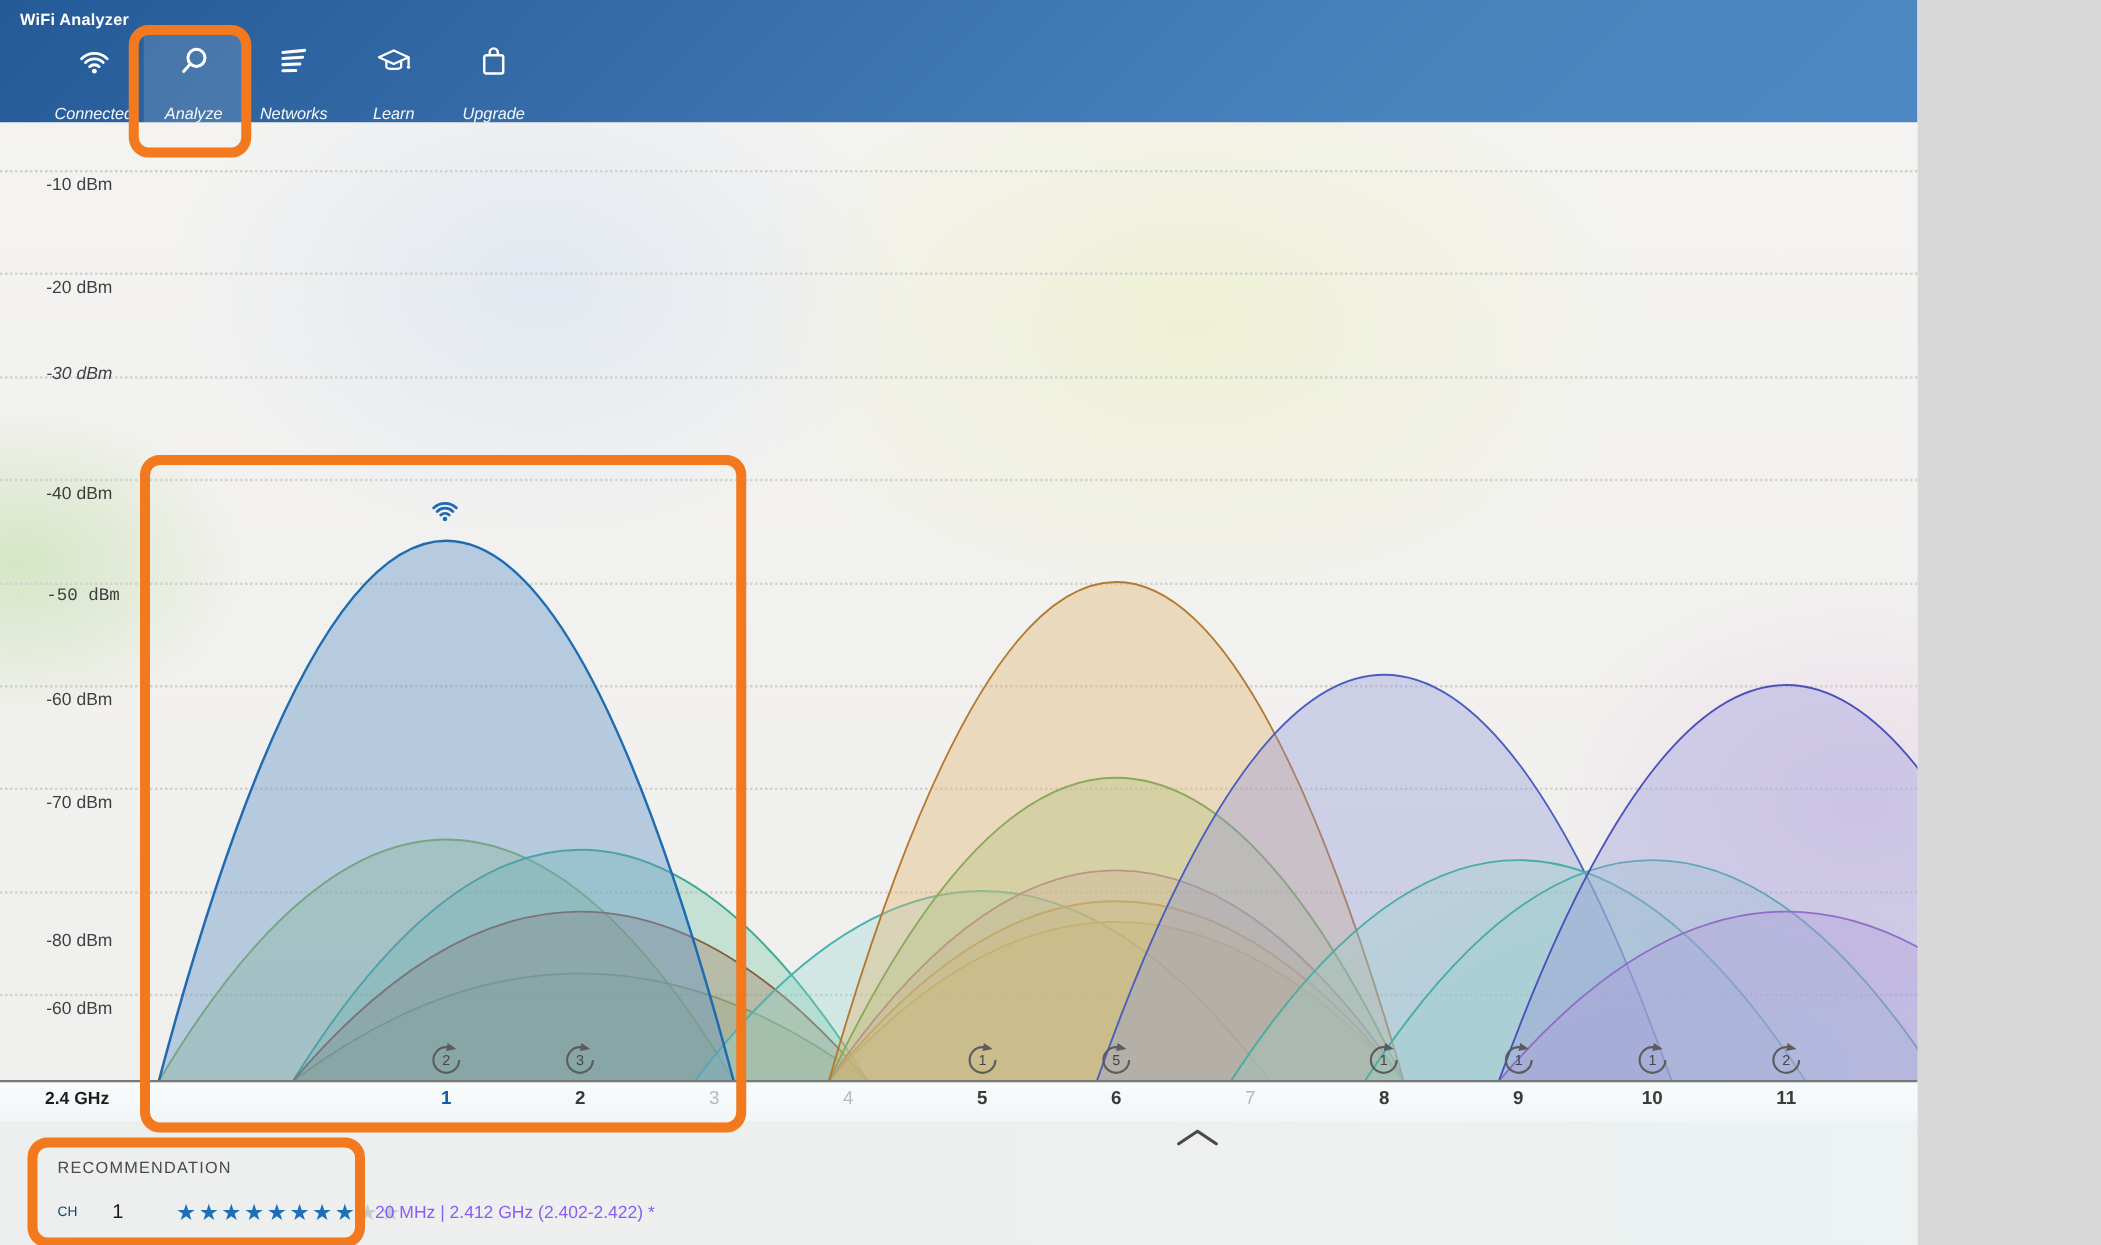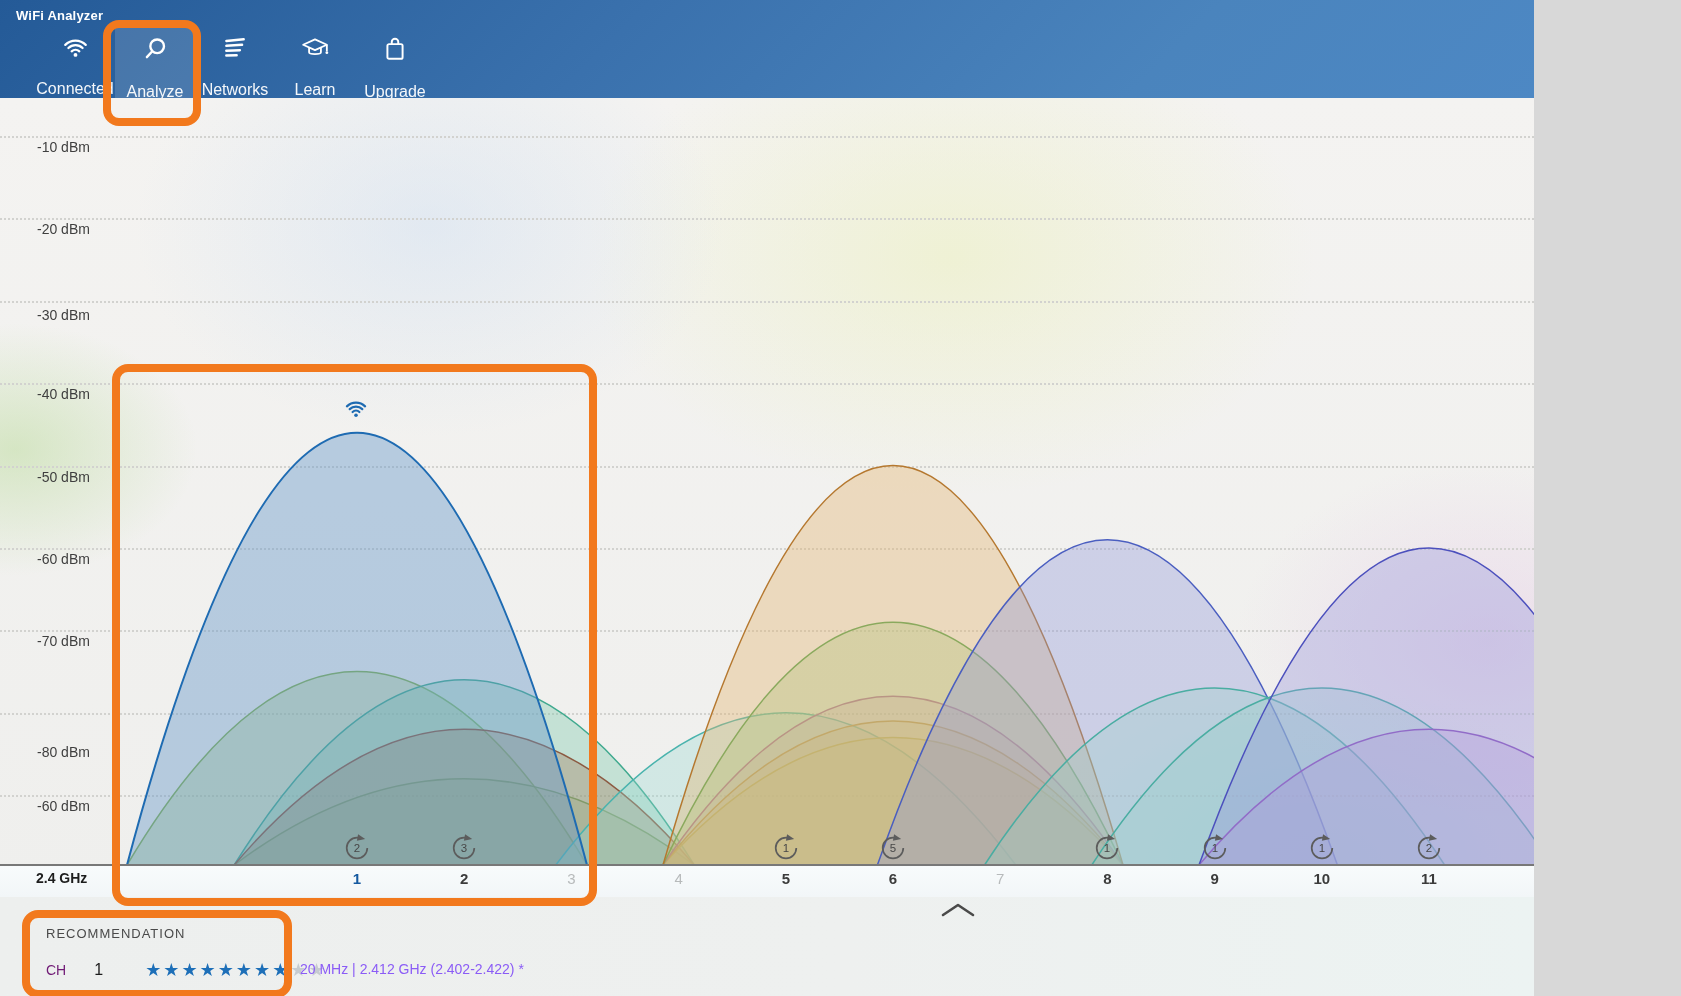--- a/index.html
+++ b/index.html
@@ -6,21 +6,21 @@
   #screen{position:relative;width:1534px;height:996px;overflow:hidden;background:#f1f1ef;}
 
   
   #header{position:absolute;left:0;top:0;width:100%;height:98px;
     background:linear-gradient(135deg,#245a97 0%,#3a71ad 40%,#4a84bd 75%,#4d88c4 100%);}
   #app-title{position:absolute;left:16px;top:8px;color:#ffffff;font-size:13px;font-weight:700;letter-spacing:.2px;}
   #tabs{position:absolute;left:35px;top:26px;height:72px;display:flex;}
   .tab{width:80px;height:72px;display:flex;flex-direction:column;align-items:center;justify-content:flex-start;cursor:pointer;}
   .tab.selected{background:rgba(255,255,255,0.14);}
   .tab .ticon{margin-top:10px;height:30px;display:flex;align-items:center;justify-content:center;}
-  .tab .tlabel{color:#ffffff;font-size:16px;margin-top:21px;opacity:.95;}
+  .tab .tlabel{color:#ffffff;font-size:13px;margin-top:21px;opacity:.95;font-style:italic;}
 
   
   #washes{position:absolute;left:0;top:98px;width:100%;height:799px;
     background:
       radial-gradient(260px 180px at 1% 44%, rgba(170,212,130,0.40), rgba(170,212,130,0) 70%),
       radial-gradient(420px 300px at 28% 16%, rgba(205,222,242,0.45), rgba(205,222,242,0) 70%),
       radial-gradient(520px 340px at 62% 20%, rgba(235,240,185,0.50), rgba(235,240,185,0) 70%),
       radial-gradient(360px 260px at 97% 68%, rgba(228,198,230,0.45), rgba(228,198,230,0) 70%),
       radial-gradient(420px 260px at 86% 96%, rgba(185,232,230,0.55), rgba(185,232,230,0) 70%),
       linear-gradient(180deg,#f4f3f1,#efefed);}
@@ -36,21 +36,21 @@
   .chlabel.recommended{color:#1559a0;font-weight:700;}
   .chlabel.empty{color:#b7babb;font-weight:400;}
   .count-badge{position:absolute;width:30px;height:30px;}
 
   
   #bottom-panel{position:absolute;left:0;top:897px;width:100%;height:99px;
     background:linear-gradient(90deg,#edefee 0%,#eef0ef 55%,#ecf3f2 100%);}
   #collapse-chevron{position:absolute;left:939px;top:901px;width:38px;height:18px;cursor:pointer;}
   #rec-heading{position:absolute;left:46px;top:926px;font-size:13px;color:#4a4a4a;letter-spacing:1px;}
   #rec-row{position:absolute;left:46px;top:958px;height:24px;display:flex;align-items:center;}
-  #rec-ch-label{font-size:14px;color:#701a75;}
+  #rec-ch-label{font-size:11px;color:#0c4a6e;}
   #rec-ch-value{font-size:16px;color:#1c1c1c;margin-left:28px;}
   #rec-stars{margin-left:42px;font-size:18px;letter-spacing:2px;line-height:20px;}
   #rec-stars .star{display:inline-block;}
   #rec-details{position:absolute;left:300px;top:961px;font-size:14px;color:#8b5cf6;}
 
   
   .anno{position:absolute;border:8px solid #f2791d;border-radius:16px;z-index:40;pointer-events:none;}
   #anno-tab{left:103px;top:20px;width:82px;height:90px;}
   #anno-channels{left:112px;top:364px;width:469px;height:526px;}
   #anno-recommendation{left:22px;top:910px;width:254px;height:72px;}
@@ -125,25 +125,25 @@
       </div>
   </div>
 
   <div id="washes"></div>
   <div id="grid">
       <div class="gridline" style="top: 136px;"></div>
       <div class="ylabel" style="top: 139px;">-10 dBm</div>
       <div class="gridline" style="top: 218.4px;"></div>
       <div class="ylabel" style="top: 221.4px;">-20 dBm</div>
       <div class="gridline" style="top: 300.8px;"></div>
-      <div class="ylabel" style="top: 307px;">-30 dBm</div>
+      <div class="ylabel" style="top: 290px; font-style: italic;">-30 dBm</div>
       <div class="gridline" style="top: 383.2px;"></div>
       <div class="ylabel" style="top: 386.2px;">-40 dBm</div>
       <div class="gridline" style="top: 465.6px;"></div>
-      <div class="ylabel" style="top: 468.6px;">-50 dBm</div>
+      <div class="ylabel" style="top: 468.6px; font-family: Liberation Mono, monospace;">-50 dBm</div>
       <div class="gridline" style="top: 548px;"></div>
       <div class="ylabel" style="top: 551px;">-60 dBm</div>
       <div class="gridline" style="top: 630.4px;"></div>
       <div class="ylabel" style="top: 633.4px; text-align: center;">-70 dBm</div>
       <div class="gridline" style="top: 712.8px;"></div>
       <div class="ylabel" style="top: 744px;">-80 dBm</div>
       <div class="gridline" style="top: 795.2px;"></div>
       <div class="ylabel" style="top: 798.2px;">-60 dBm</div>
     </div>
 

